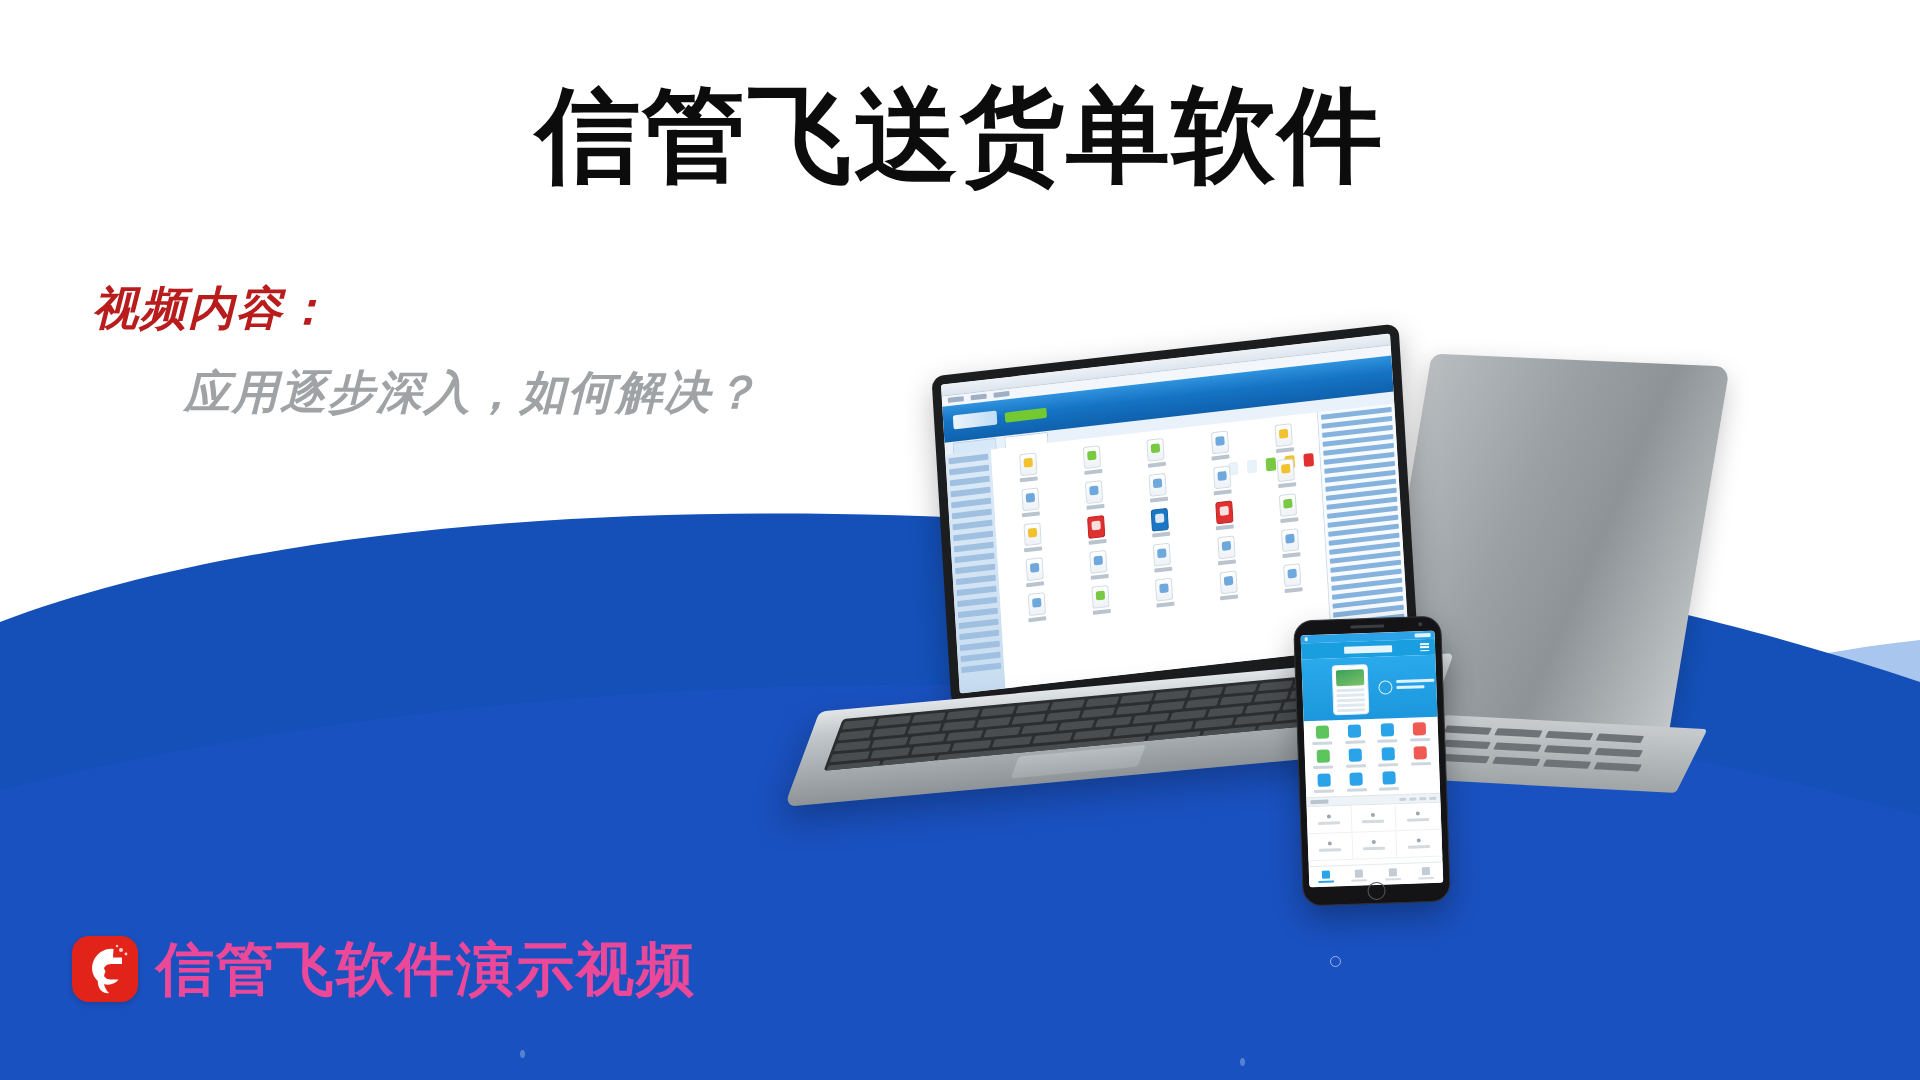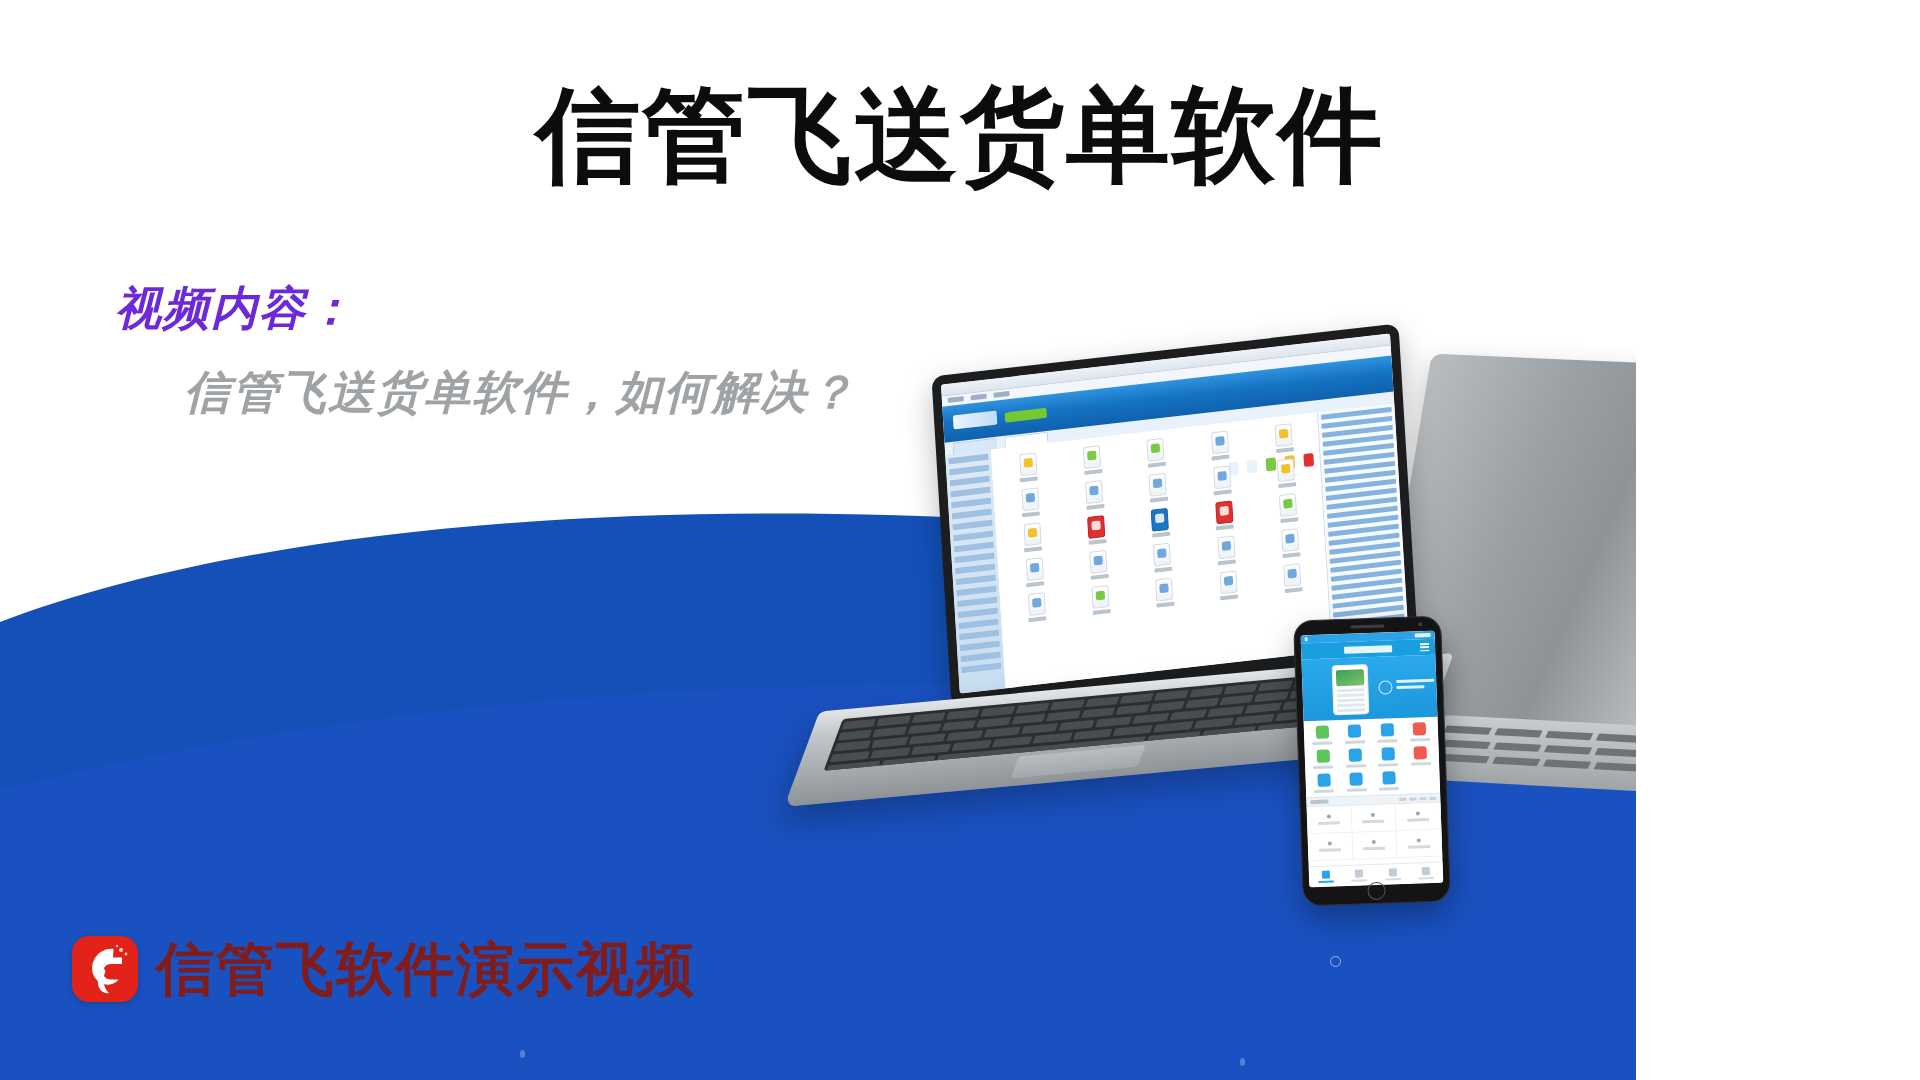--- a/index.html
+++ b/index.html
@@ -2,43 +2,42 @@
 <html><head>
 <meta charset="utf-8">
 <style>
   html,body{margin:0;padding:0;}
   body{
     width:1920px;height:1080px;overflow:hidden;
     background:#ffffff;
     font-family:"Liberation Sans","DejaVu Sans",sans-serif;
     position:relative;
   }
-  .stage{position:absolute;inset:0;width:1636px;height:1080px;overflow:hidden;background:#fff;}
+  .stage{position:absolute;inset:0;width:1920px;height:1080px;overflow:hidden;background:#fff;}
 
   
   .waves{position:absolute;left:0;top:0;width:1920px;height:1080px;}
 
   
   .title{
     position:absolute;left:0;top:78px;width:1920px;
     text-align:center;
     font-size:104px;line-height:1.1;
     font-weight:bold;color:#0c0c0c;
     letter-spacing:2px;
     white-space:nowrap;
   }
 
   
   .vc{position:absolute;left:92px;top:285px;color:#9b9b9b;}
   .vc .l1{
     font-size:46px;font-style:italic;font-weight:600;
     letter-spacing:2px;line-height:1;
-    color:#6d28d9;
+    color:#b91c1c;
     white-space:nowrap;
-    margin-left:23px;
   }
   .vc .l2{
     margin-top:38px;margin-left:92px;
     font-size:46px;font-style:italic;font-weight:600;
     letter-spacing:2px;line-height:1;
     color:#a0a3a5;
     white-space:nowrap;
   }
 
   
@@ -203,21 +202,21 @@
   .pt.on i{background:#2aa3e8;}
 
   
   .footer{position:absolute;left:0;bottom:0;width:1920px;height:200px;}
   .brand{position:absolute;left:72px;bottom:78px;display:flex;align-items:center;}
   .brand-logo{
     width:66px;height:66px;border-radius:17px;background:#e2231a;
     position:relative;flex:none;box-shadow:0 2px 6px rgba(0,0,0,.18);
   }
   .brand-name{
-    margin-left:18px;color:#7f1d1d;font-size:58px;font-weight:bold;letter-spacing:2px;
+    margin-left:18px;color:#ec4899;font-size:58px;font-weight:bold;letter-spacing:2px;
     white-space:nowrap;line-height:1;
   }
   .tagline{
     position:absolute;left:762px;bottom:90px;
     color:#f2e43a;font-size:25px;font-style:italic;font-weight:bold;
     letter-spacing:1px;white-space:nowrap;line-height:1;
   }
   .dot{position:absolute;border-radius:50%;}
   .dot.hollow{border:1.6px solid rgba(255,255,255,.55);}
   .dot.solid{background:rgba(255,255,255,.55);}
@@ -235,21 +234,21 @@
 
     <path d="M0,622 C360,486 980,488 1480,572 C1660,602 1820,648 1920,682 L1920,820 C1700,760 1420,700 1060,690 C640,678 280,716 0,796 Z" fill="#1450b8"></path>
 
     <path d="M0,790 C300,714 660,676 1060,686 C1430,696 1710,756 1920,816 L1920,1080 L0,1080 Z" fill="#1a51c0"></path>
   </svg>
 
   <div class="title">信管飞送货单软件</div>
 
   <div class="vc">
     <div class="l1">视频内容：</div>
-    <div class="l2">信管飞送货单软件，如何解决？</div>
+    <div class="l2">应用逐步深入，如何解决？</div>
   </div>
 
   <div class="devices">
 
     <div class="laptop-back"></div>
     <div class="laptop-back-kb">
       <i style="left:8px;top:10px;width:46px;"></i>
       <i style="left:60px;top:10px;width:46px;"></i>
       <i style="left:112px;top:10px;width:46px;"></i>
       <i style="left:164px;top:10px;width:46px;"></i>

